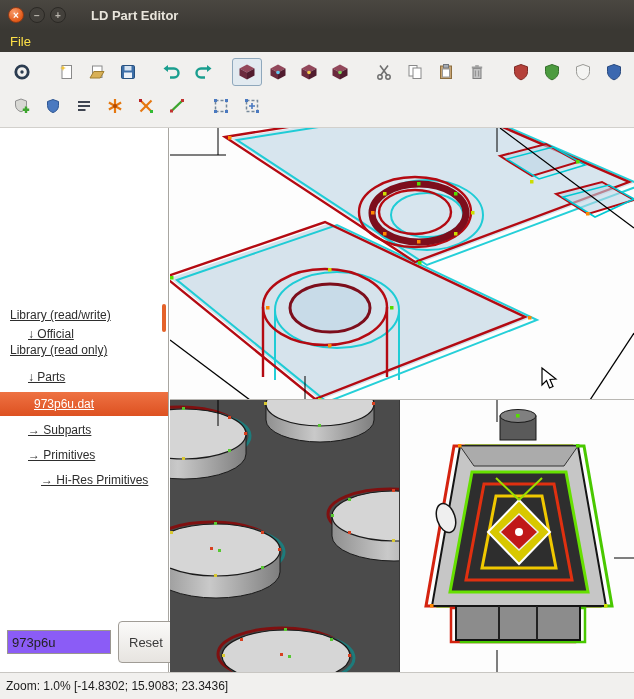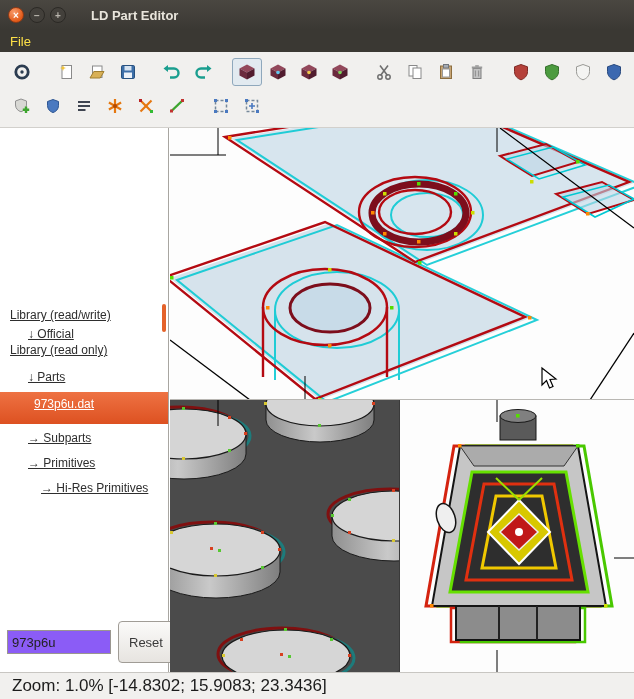--- a/index.html
+++ b/index.html
@@ -39,21 +39,21 @@
 
   
   .sidebar{position:absolute;left:0;top:0;width:169px;height:544px;background:#fff;
     border-right:1px solid #A8A6A1;box-sizing:border-box;}
   .tree{position:absolute;left:0;top:176px;right:0;}
   .tree-item{font-size:12px;color:#2e2e2e;line-height:23px;height:23px;white-space:nowrap;overflow:hidden;text-decoration:underline;}
   .ti-0{padding-left:10px;}
   .ti-1{padding-left:28px;height:15px;line-height:15px;}
   .ti-2{padding-left:10px;height:19px;line-height:17px;}
   .ti-3{padding-left:28px;margin-top:5px;}
-  .ti-4{padding-left:34px;margin-top:3px;height:32px;line-height:24px;color:#fff;
+  .ti-4{padding-left:34px;margin-top:3px;height:24px;line-height:24px;color:#fff;
     background:linear-gradient(#EE7243,#DD5121);}
   .ti-5{padding-left:28px;margin-top:3px;}
   .ti-6{padding-left:28px;margin-top:2px;}
   .ti-7{padding-left:41px;margin-top:2px;}
   .tree-scrollthumb{position:absolute;right:2px;top:176px;width:4px;height:28px;
     background:#E4622A;border-radius:2px;}
   .sidebar-bottom{position:absolute;left:7px;right:6px;bottom:9px;display:flex;gap:7px;align-items:center;}
   .filter-input{width:94px;height:22px;border:1px solid #9a968f;border-radius:0;
     font-size:13px;padding:0 4px;color:#222;background:#8b5cf6;font-family:inherit;}
   .reset-btn{height:42px;padding:0 10px;font-size:13px;color:#3a3a3a;font-family:inherit;
@@ -61,21 +61,21 @@
 
   
   .vp{position:absolute;overflow:hidden;}
   .vp-top{left:170px;top:0;width:464px;height:272px;background:#FDFDFD;border-bottom:1px solid #B9B7B3;box-sizing:border-box;}
   .vp-bl{left:170px;top:272px;width:230px;height:272px;background:#4B4B4B;border-right:1px solid #3a3a3a;box-sizing:border-box;}
   .vp-br{left:400px;top:272px;width:234px;height:272px;background:#FDFDFD;}
 
   
   .statusbar{position:absolute;left:0;top:672px;width:634px;height:27px;background:#F1F0EE;
     border-top:1px solid #C8C6C2;box-sizing:border-box;display:flex;align-items:center;}
-  .status-text{font-size:17px;color:#1c1c1c;padding-left:12px;}
+  .status-text{font-size:12px;color:#1c1c1c;padding-left:6px;}
 </style>
 </head>
 <body>
 
 <div id="app">
 
   <div class="titlebar">
     <div class="winbtn close">×</div>
     <div class="winbtn dark">−</div>
     <div class="winbtn dark">+</div>

